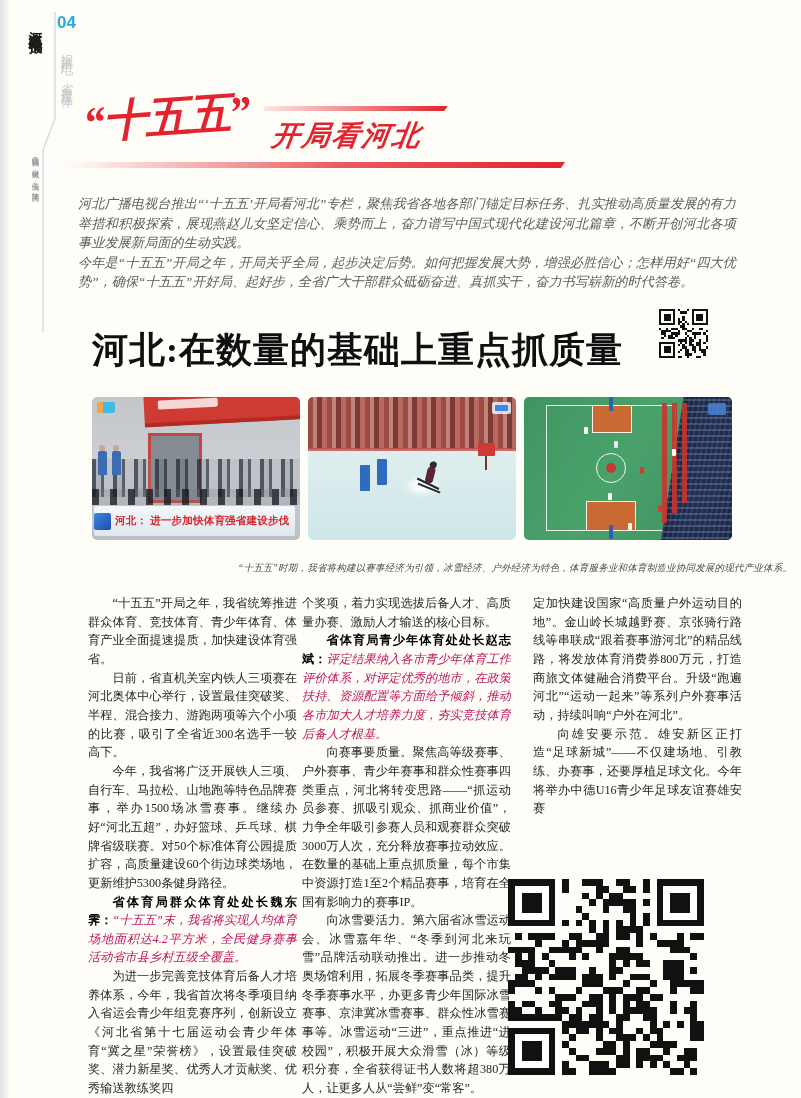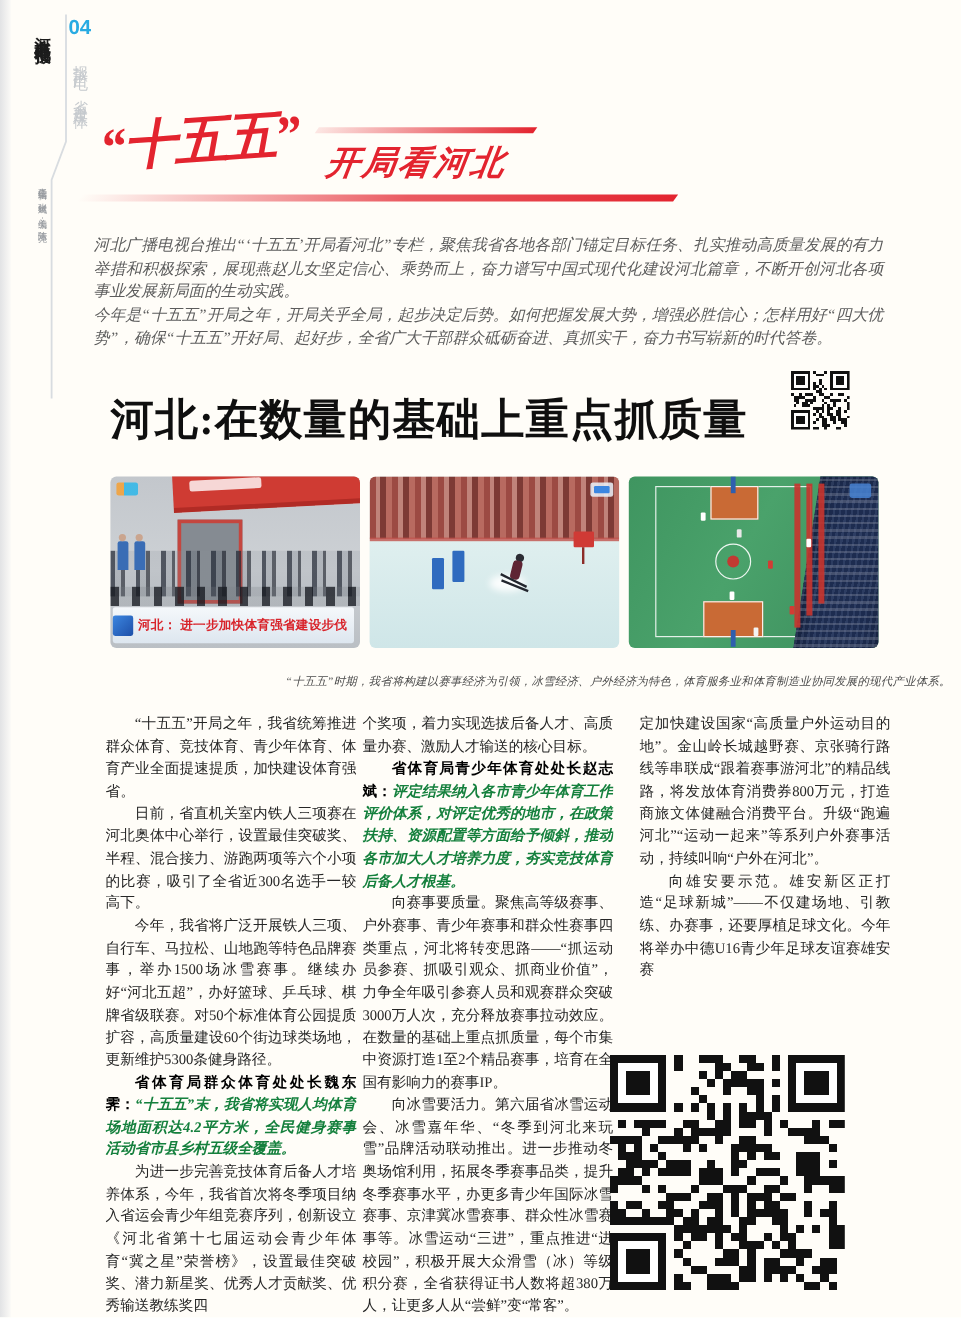--- a/index.html
+++ b/index.html
@@ -116,21 +116,21 @@
 
   
   .col{position:absolute;top:594px;width:209px;text-align:justify;overflow:hidden;
         font:12.2px/18.65px "Liberation Serif",serif;color:#262626;}
   .col-1{left:88px;height:506px;}
   .col-2{left:302px;height:506px;}
   .col-3{left:533px;height:288px;}
   .col p{margin:0;text-indent:2em;}
   .col p.cont{text-indent:0;}
   .lead{font-family:"Liberation Sans",sans-serif;font-weight:700;color:#000;}
-  .qtext{font-style:italic;color:#15803d;font-weight:bold;}
+  .qtext{font-style:italic;color:#be185d;}
 </style>
 </head>
 <body>
 
 <div class="page">
 
   <svg class="sidebar-svg" width="80" height="360">
     <polyline points="55,12 55,118 43,150 43,332" fill="none" stroke="#d8dce0" stroke-width="1.5"></polyline>
   </svg>
   <div class="masthead">河北广播电视报</div>

